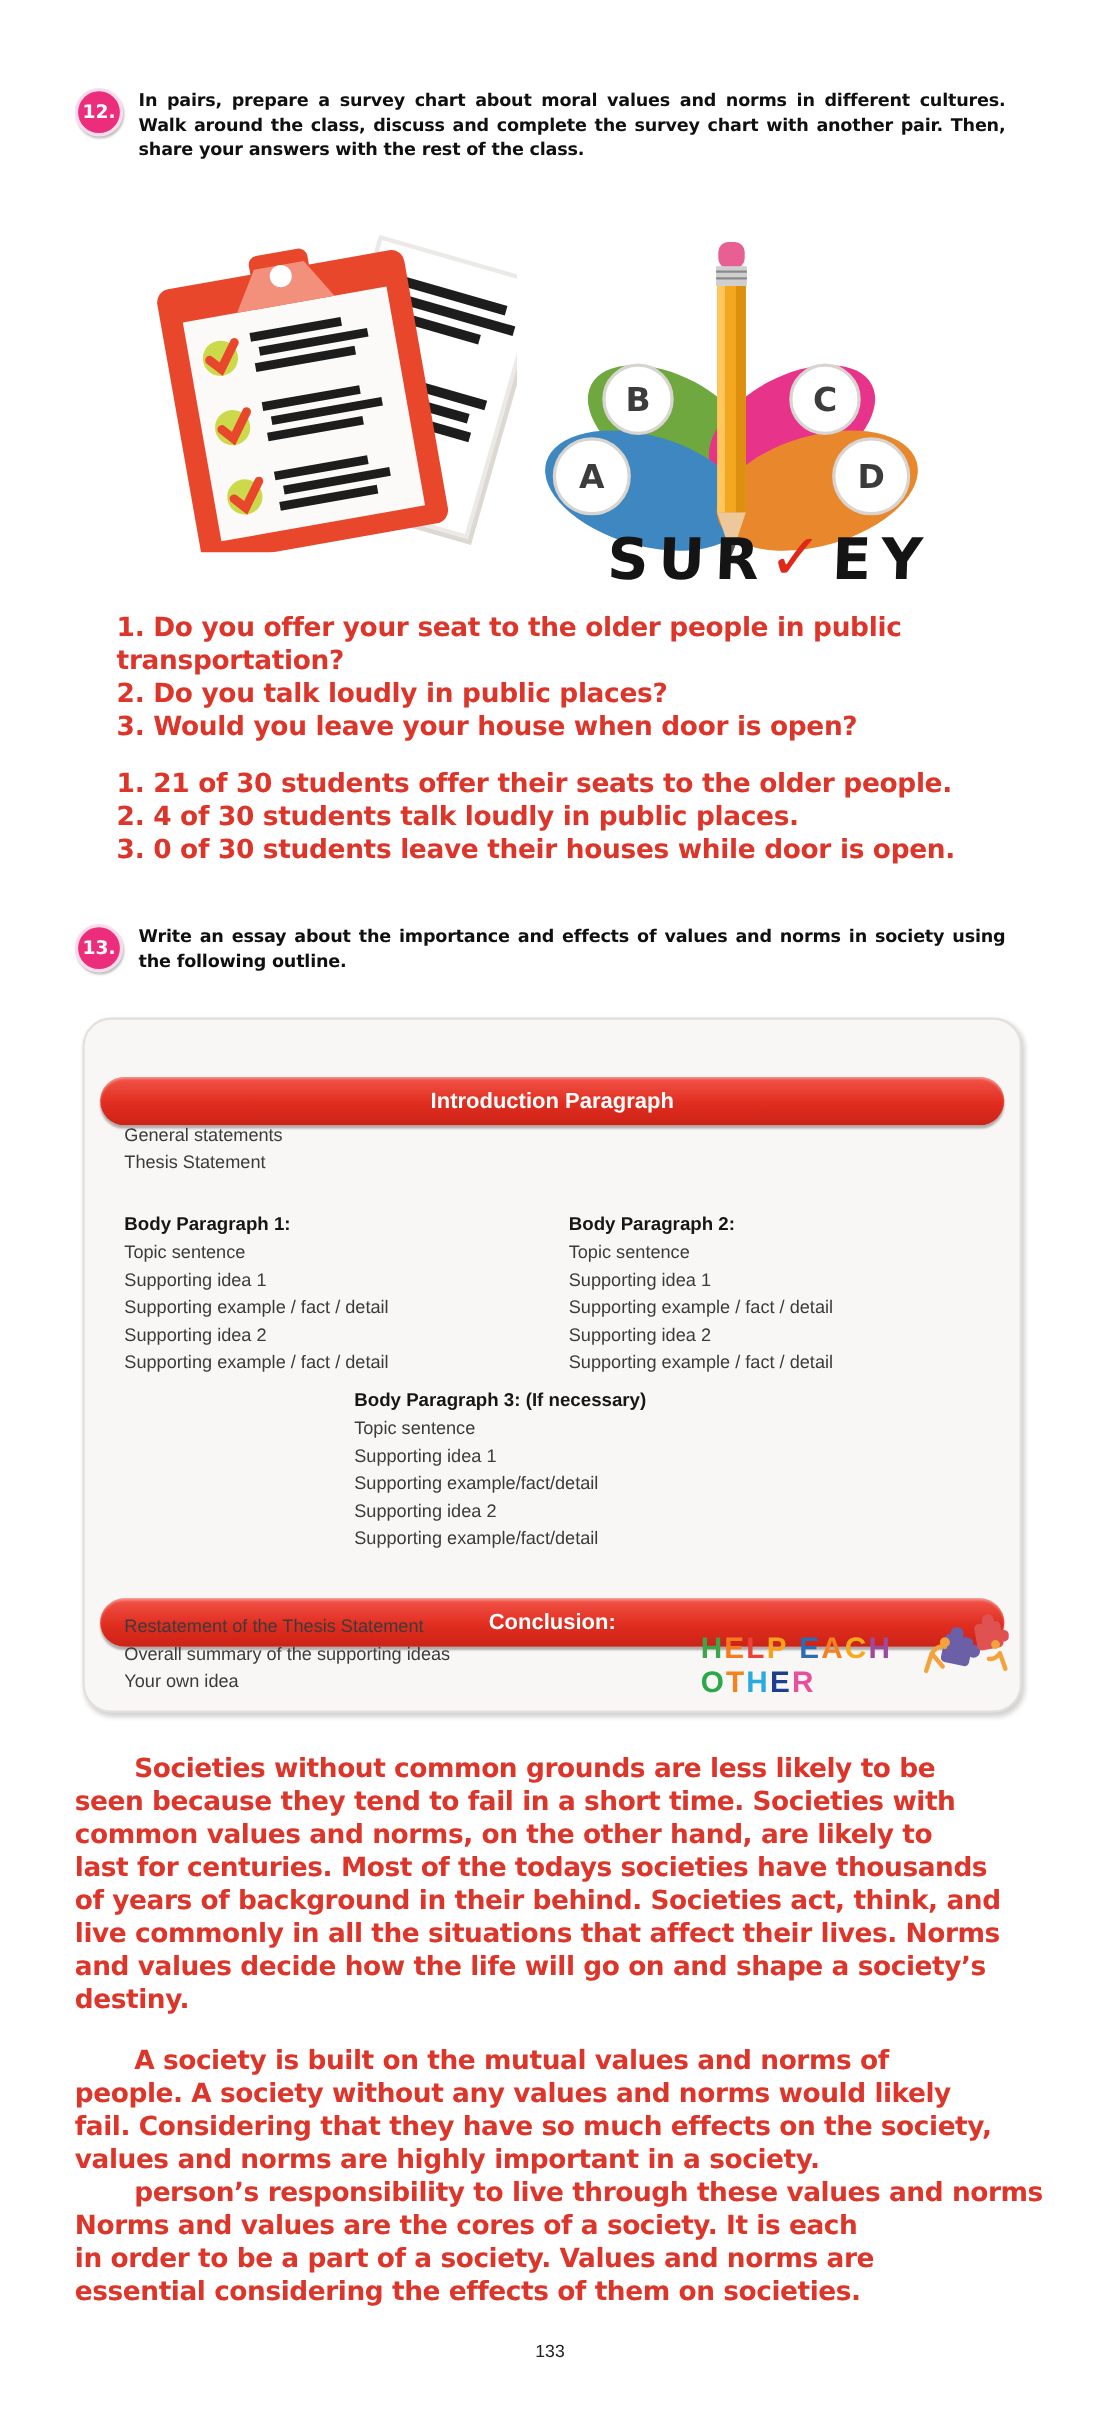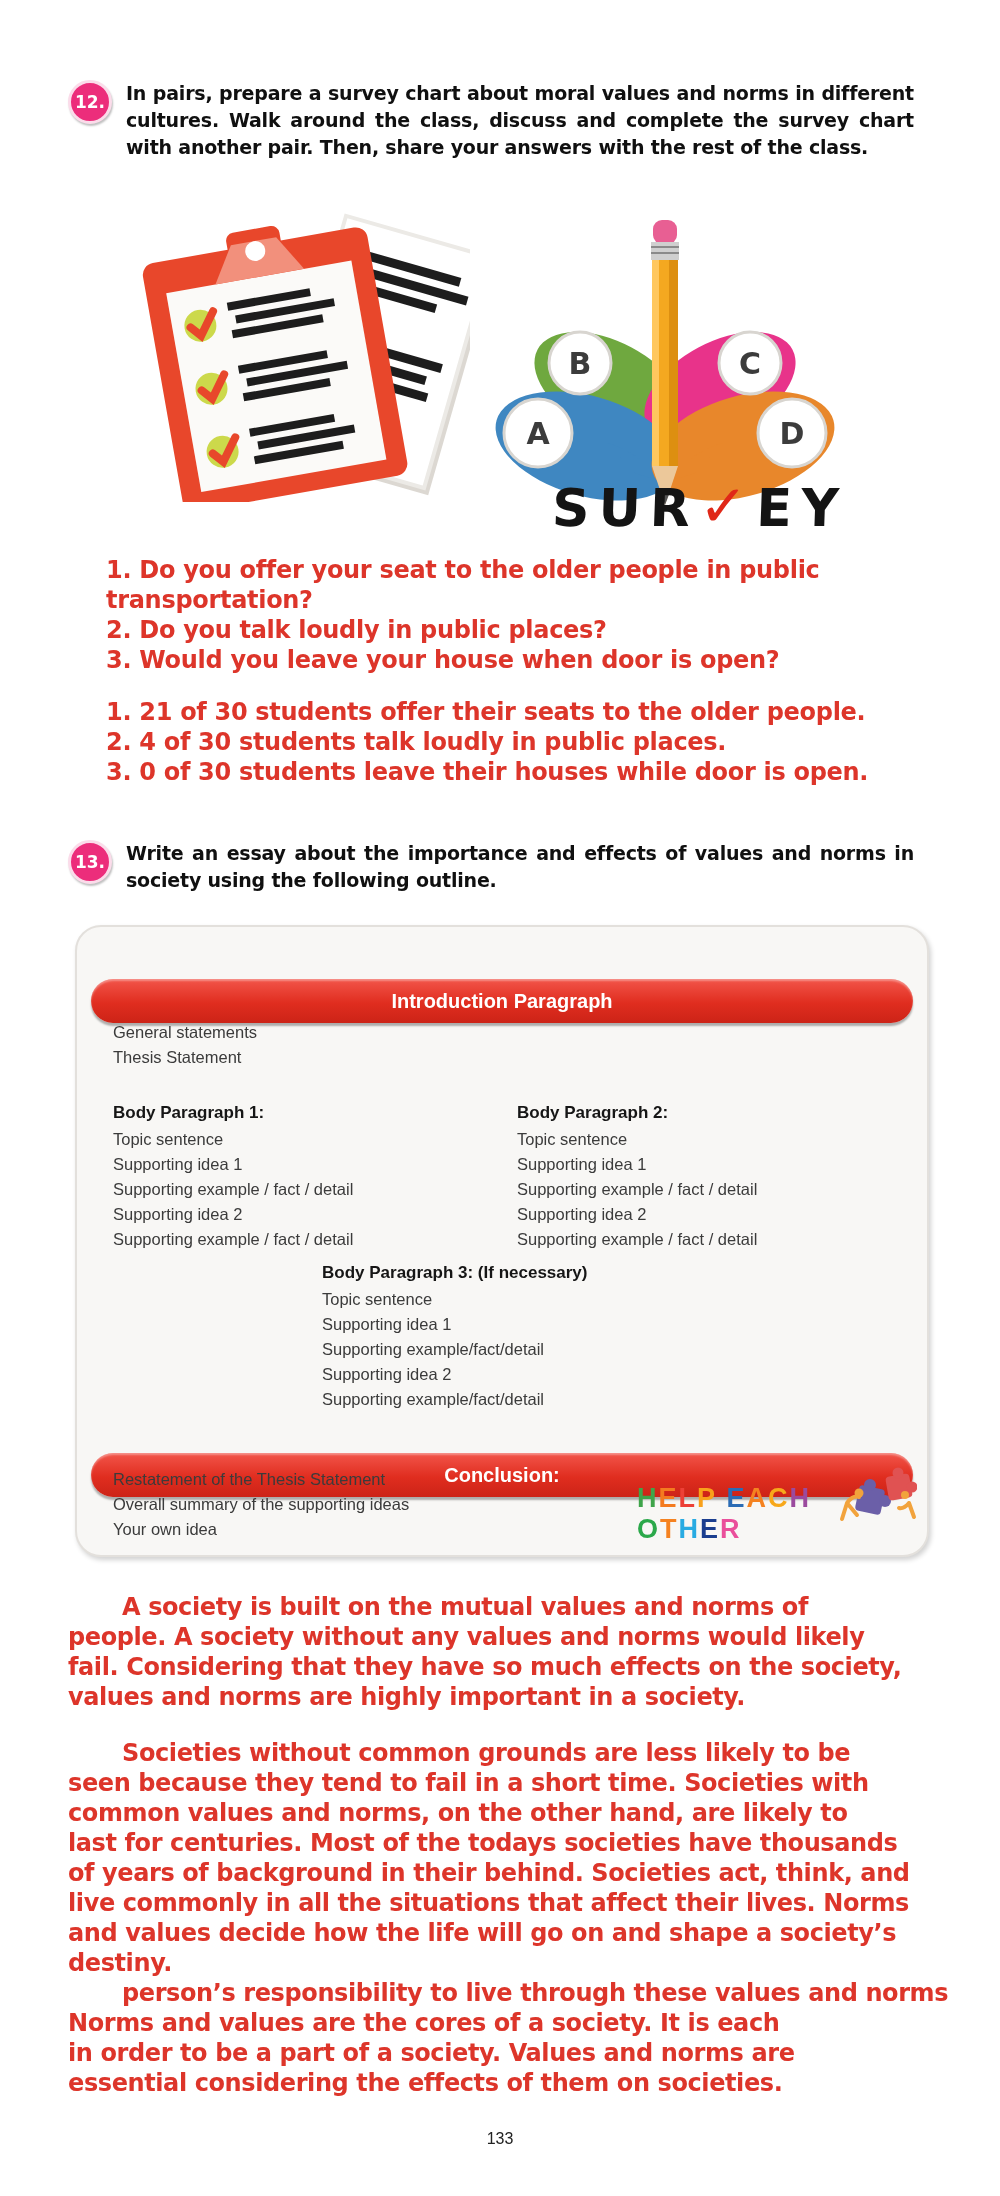--- a/index.html
+++ b/index.html
@@ -4,21 +4,21 @@
 <style>
   html,body{margin:0;padding:0;background:#ffffff;}
   .page{position:relative;width:1000px;height:2196px;background:#ffffff;overflow:hidden;
         font-family:"DejaVu Sans","Liberation Sans",sans-serif;text-decoration:underline;}
 
   
   .task{position:absolute;display:flex;gap:14px;align-items:flex-start;}
   .badge{flex:0 0 auto;width:38px;height:38px;border-radius:50%;background:#ec2d7b;color:#fff;
          font-weight:bold;font-size:17px;display:flex;align-items:center;justify-content:center;
          border:3px solid #fbdcea;box-shadow:1px 2px 2px rgba(0,0,0,.25);}
-  .task-text{font-weight:bold;font-size:19px;line-height:1.42;color:#101010;text-align:justify;
+  .task-text{font-weight:bold;font-size:16px;line-height:1.42;color:#101010;text-align:justify;
              letter-spacing:-0.2px;}
 
   
   .graphics{position:absolute;top:160px;left:0;width:1000px;height:395px;}
   .clipboard-svg{position:absolute;left:100px;top:32px;}
   .survey-svg{position:absolute;left:495px;top:58px;}
   .survey-word{position:absolute;left:510px;top:312px;width:380px;text-align:center;
                font-weight:bold;font-size:52px;letter-spacing:9px;color:#141414;
                font-family:"DejaVu Sans",sans-serif;transform:skewX(-2deg);}
   .survey-word .chk{color:#e02818;font-size:58px;}
@@ -245,35 +245,35 @@
         <path d="M12 38 q6 -8 12 -6 M12 38 l-5 16 M12 38 l10 12"></path>
         <path d="M74 38 q-5 6 -10 5 M74 38 l5 14"></path>
       </g>
       <circle cx="24" cy="28" r="4.5" fill="#f2a33c"></circle>
       <circle cx="70" cy="30" r="4" fill="#f2a33c"></circle>
     </svg>
   </div>
 
   <div class="essay">
     <div class="para">
-        <div class="line">A society is built on the mutual values and norms of</div>
-        <div class="line">people. A society without any values and norms would likely</div>
-        <div class="line">fail. Considering that they have so much effects on the society,</div>
-        <div class="line">values and norms are highly important in a society.</div>
-      </div>
-    <div class="para">
         <div class="line">Societies without common grounds are less likely to be</div>
         <div class="line">seen because they tend to fail in a short time. Societies with</div>
         <div class="line">common values and norms, on the other hand, are likely to</div>
         <div class="line">last for centuries. Most of the todays societies have thousands</div>
         <div class="line">of years of background in their behind. Societies act, think, and</div>
         <div class="line">live commonly in all the situations that affect their lives. Norms</div>
         <div class="line">and values decide how the life will go on and shape a society’s</div>
         <div class="line">destiny.</div>
       </div>
+    <div class="para">
+        <div class="line">A society is built on the mutual values and norms of</div>
+        <div class="line">people. A society without any values and norms would likely</div>
+        <div class="line">fail. Considering that they have so much effects on the society,</div>
+        <div class="line">values and norms are highly important in a society.</div>
+      </div>
     <div class="para no-gap">
         <div class="line">person’s responsibility to live through these values and norms</div>
         <div class="line">Norms and values are the cores of a society. It is each</div>
         <div class="line">in order to be a part of a society. Values and norms are</div>
         <div class="line">essential considering the effects of them on societies.</div>
       </div>
   </div>
 
   <div class="page-number">133</div>
 

